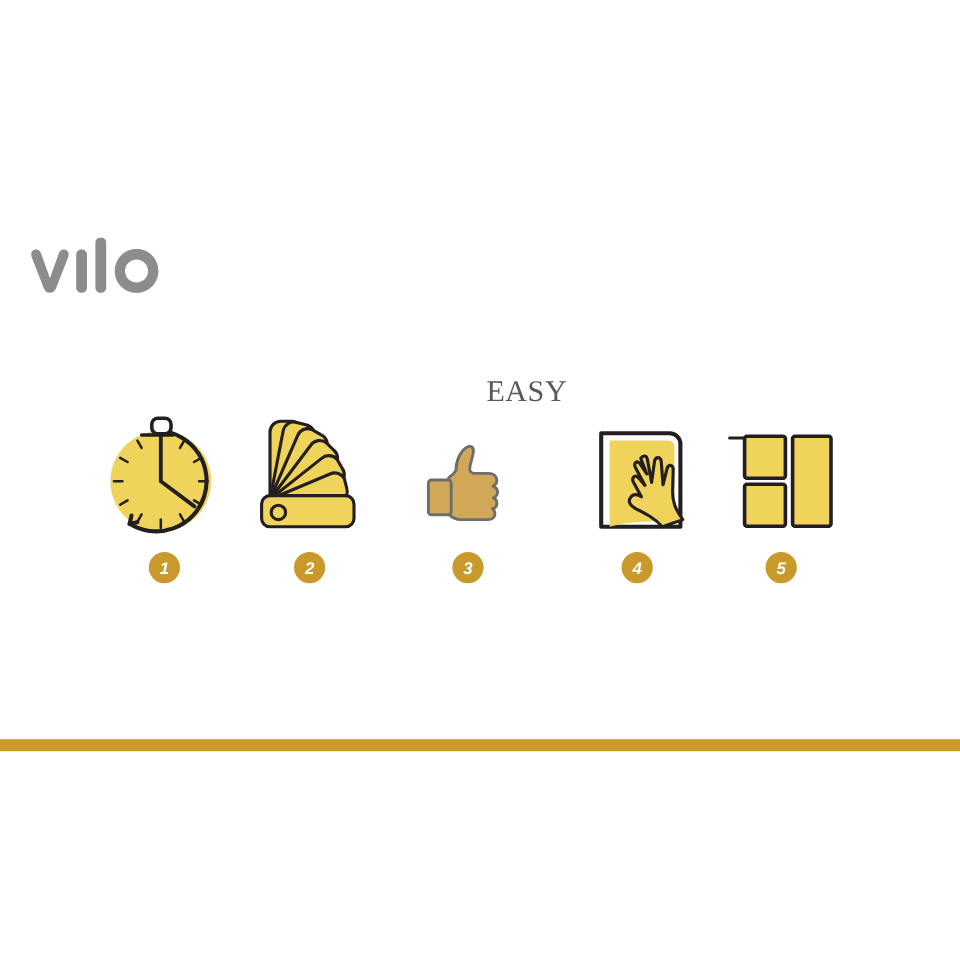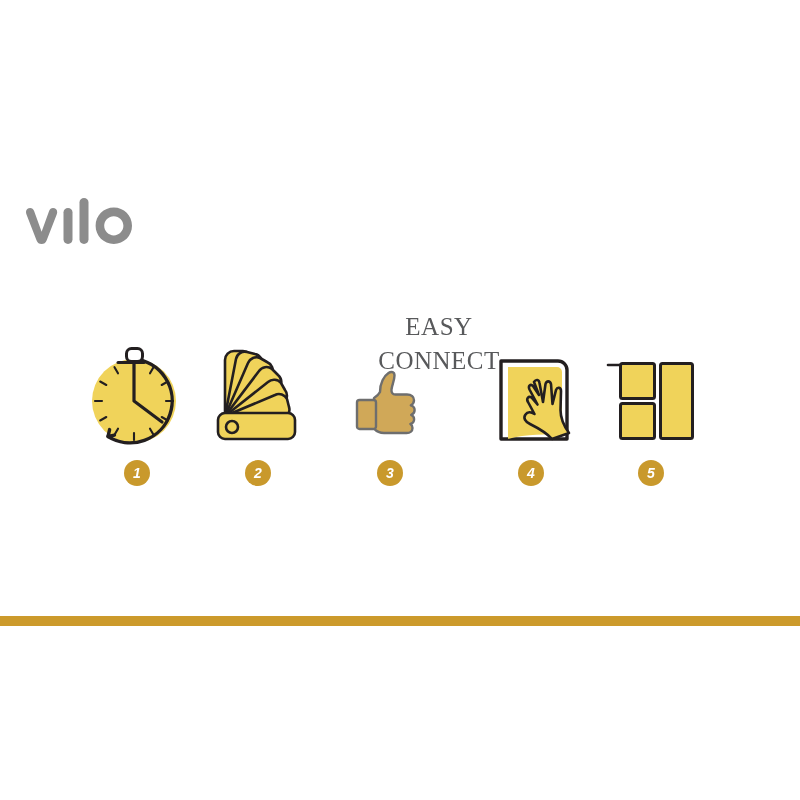--- a/index.html
+++ b/index.html
@@ -254,18 +254,17 @@
           <rect x="64.5" y="23.5" width="32" height="75" rx="2" fill="#F0D35A" stroke="#231F20" stroke-width="3"></rect>
         </svg>
       </div>
       <div class="badge">5</div>
     </div>
 
   </div>
 
   <div class="caption">
     <span>EASY</span>
-    <span>CONNECT</span>
   </div>
 
   <div class="gold-bar"></div>
 
 </div>
 
 </body></html>

